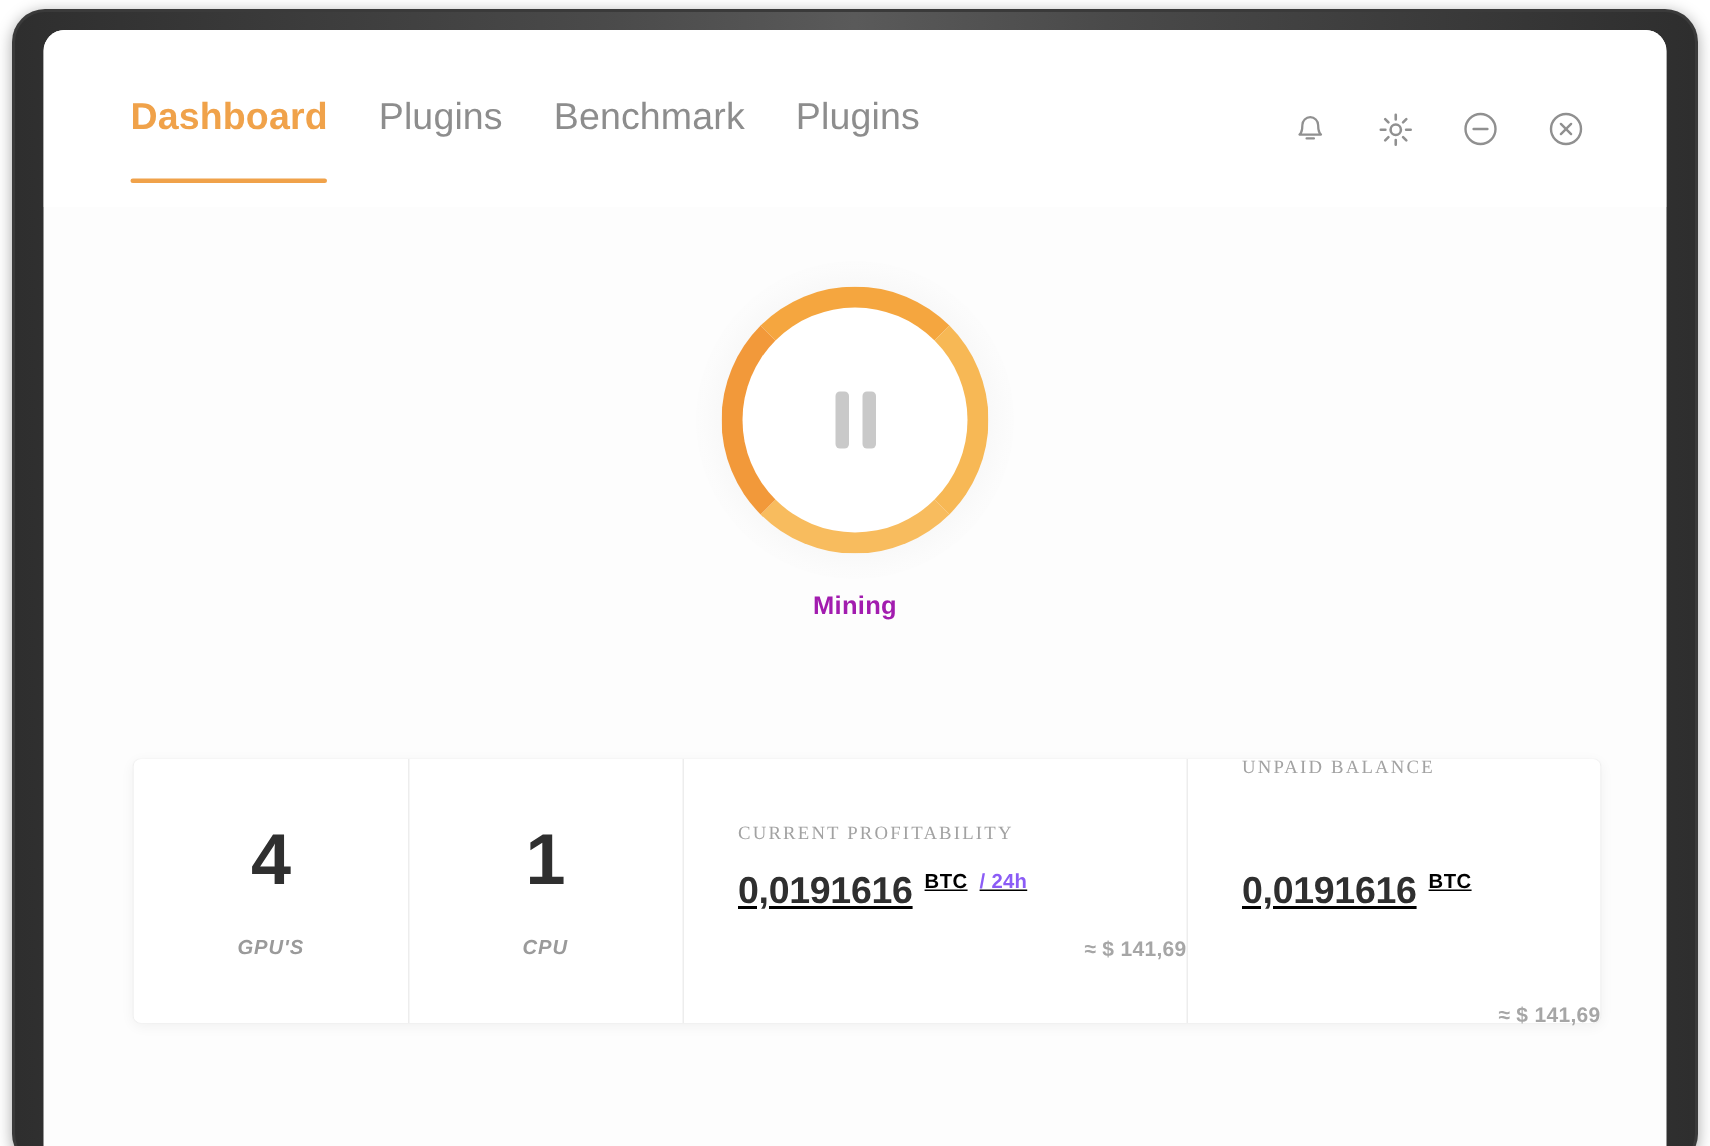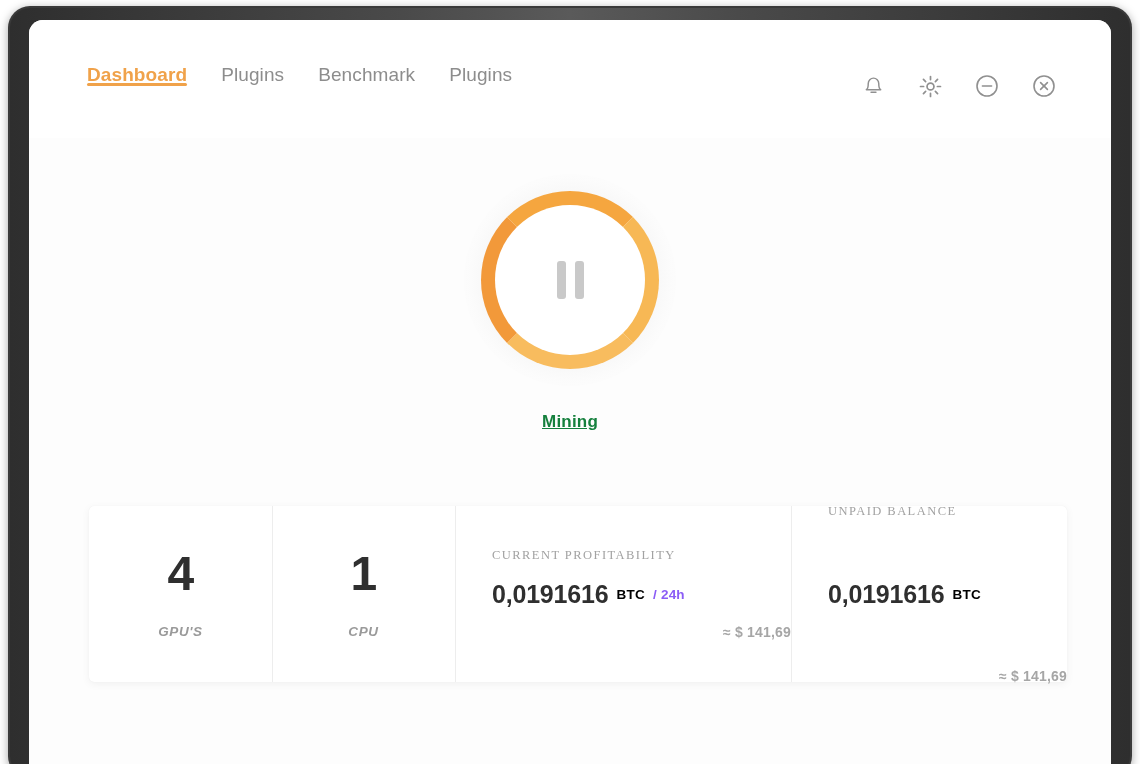--- a/index.html
+++ b/index.html
@@ -57,24 +57,24 @@
   #nav-tabs {
     position: absolute;
     left: 58px;
     top: 44px;
     display: flex;
     align-items: flex-start;
     gap: 34px;
   }
   .nav-tab {
     position: relative;
-    font-size: 19px;
+    font-size: 25px;
     color: #8d8d8d;
     letter-spacing: .1px;
-    padding-bottom: 0;
+    padding-bottom: 29px;
     cursor: pointer;
     white-space: nowrap;
   }
   .nav-tab.active { color: #f0a24a; font-weight: 600; }
   .nav-tab.active .tab-underline {
     position: absolute;
     left: 0; bottom: 0;
     width: 100%;
     height: 3px;
     border-radius: 2px;
@@ -134,26 +134,25 @@
   }
   #pause-icon { display: flex; gap: 9px; }
   #pause-icon span {
     display: block;
     width: 9px;
     height: 38px;
     border-radius: 3px;
     background: #c9c9c9;
   }
   #mining-status {
-    margin-top: 22px;
+    margin-top: 4px;
     font-size: 17px;
     font-weight: 700;
-    color: #15803d;
+    color: #a21caf;
     letter-spacing: .2px;
-    text-decoration: underline;
   }
 
   
   #stats-card {
     position: absolute;
     left: 60px;
     top: 486px;
     width: 978px;
     height: 176px;
     background: #ffffff;
@@ -198,22 +197,23 @@
   .stat-title {
     font-size: 12.5px;
     color: #a2a2a2;
     letter-spacing: 1.45px;
     font-weight: 400;
     font-family: Liberation Serif, serif;
   }
   .stat-value-row {
     margin-top: 17px;
     display: flex;
-    align-items: center;
+    align-items: flex-start;
     gap: 8px;
+    text-decoration: underline;
   }
   .stat-amount {
     font-size: 25px;
     font-weight: 700;
     color: #2f2f2f;
     letter-spacing: -0.2px;
   }
   .stat-unit {
     font-size: 13.5px;
     font-weight: 700;

